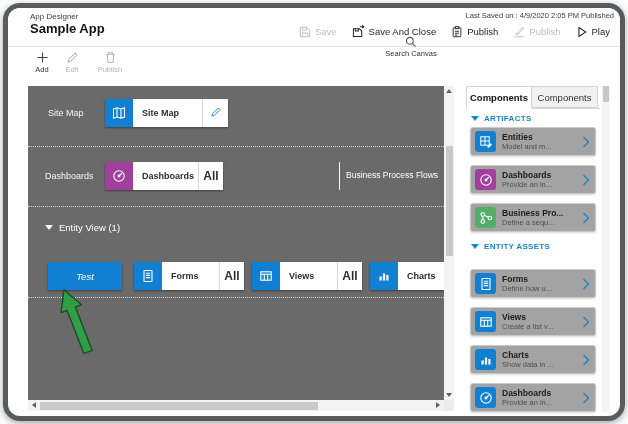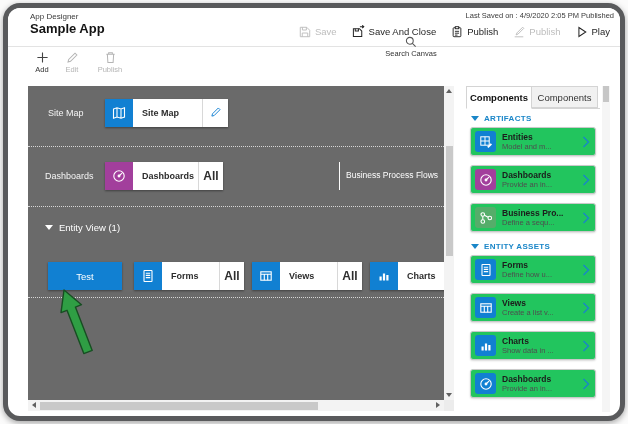--- a/index.html
+++ b/index.html
@@ -48,22 +48,22 @@
   .tri-down-s{width:0;height:0;border-left:3.5px solid transparent;border-right:3.5px solid transparent;border-top:4.5px solid #616161;position:absolute;left:1.5px;bottom:3px}
   .tri-left-s{width:0;height:0;border-top:3.5px solid transparent;border-bottom:3.5px solid transparent;border-right:4.5px solid #616161;position:absolute;left:4px;top:2px}
   .tri-right-s{width:0;height:0;border-top:3.5px solid transparent;border-bottom:3.5px solid transparent;border-left:4.5px solid #616161;position:absolute;right:4px;top:2px}
   
   .panel{position:absolute;left:458px;top:78px;width:134px;height:326px;background:#fff}
   .tabs{display:flex;height:22px;border-bottom:1px solid #d4d4d4}
   .tab{width:66px;display:flex;align-items:center;justify-content:center;font-size:9.5px;box-sizing:border-box;cursor:default}
   .tab.active{background:#fff;border:1px solid #d4d4d4;border-bottom:1px solid #fff;font-weight:bold;color:#111;margin-bottom:-1px}
   .tab.inactive{background:#f1f1f1;border:1px solid #d4d4d4;border-left:none;color:#333}
   .sec{display:flex;align-items:center;gap:5px;margin:4px 2px 4px 5px;color:#1a86c8;font-size:8px;font-weight:bold;letter-spacing:.3px;height:10px}
-  .sec2{margin-top:8px;margin-bottom:4px}
-  .card{display:flex;align-items:center;margin:0 4px 9px 4px;height:29px;background:#22c55e;border:1px solid #c9c9c9;border-radius:3px;
+  .sec2{margin-top:8px;margin-bottom:18px}
+  .card{display:flex;align-items:center;margin:0 4px 9px 4px;height:29px;background:#a3a3a3;border:1px solid #c9c9c9;border-radius:3px;
         box-shadow:0 1px 2px rgba(0,0,0,.15);padding:0 5px 0 4px;box-sizing:border-box}
   .card-ic{width:21px;height:21px;border-radius:3px;display:flex;align-items:center;justify-content:center;color:#fff;flex:none}
   .card-tx{margin-left:6px;line-height:1.2;min-width:0}
   .card-ti{font-size:8.5px;font-weight:600;color:#1c1c1c;white-space:nowrap}
   .card-su{font-size:7.5px;color:#4e4e4e;white-space:nowrap}
   .card-ch{margin-left:auto;flex:none}
   .psb{position:absolute;left:594px;top:78px;width:8px;height:326px;background:#f5f5f5}
   .pthumb{position:absolute;left:1px;top:0;width:6px;height:16px;background:#c6c6c6}
 </style>
 </head>
@@ -187,21 +187,21 @@
     </div>
     <div class="vline"></div>
     <div class="bpf">Business Process Flows</div>
     <div class="dots" style="top:120px"></div>
 
     <div class="ev">
       <span class="tri"></span>
       <span>Entity View (1)</span>
     </div>
 
-    <div class="test-btn" style="background-color: rgb(17, 128, 210);">Test</div>
+    <div class="test-btn" style="background-color: rgb(17, 128, 210); font-style: italic;">Test</div>
 
     <div class="tile" style="left:106px;top:176px;width:110px">
       <div class="tile-ic" style="background-color: rgb(17, 128, 210);">
         <svg width="14" height="14" viewBox="0 0 14 14" fill="none" stroke="#fff" stroke-width="1.1">
           <rect x="3" y="1.5" width="8" height="11" rx=".5"></rect>
             <path d="M4.8 4.2 h4.4 M4.8 6.4 h4.4 M4.8 8.6 h4.4"></path>
         </svg>
       </div>
       <div class="tile-lb">Forms</div>
       <div class="tile-all">All</div>

